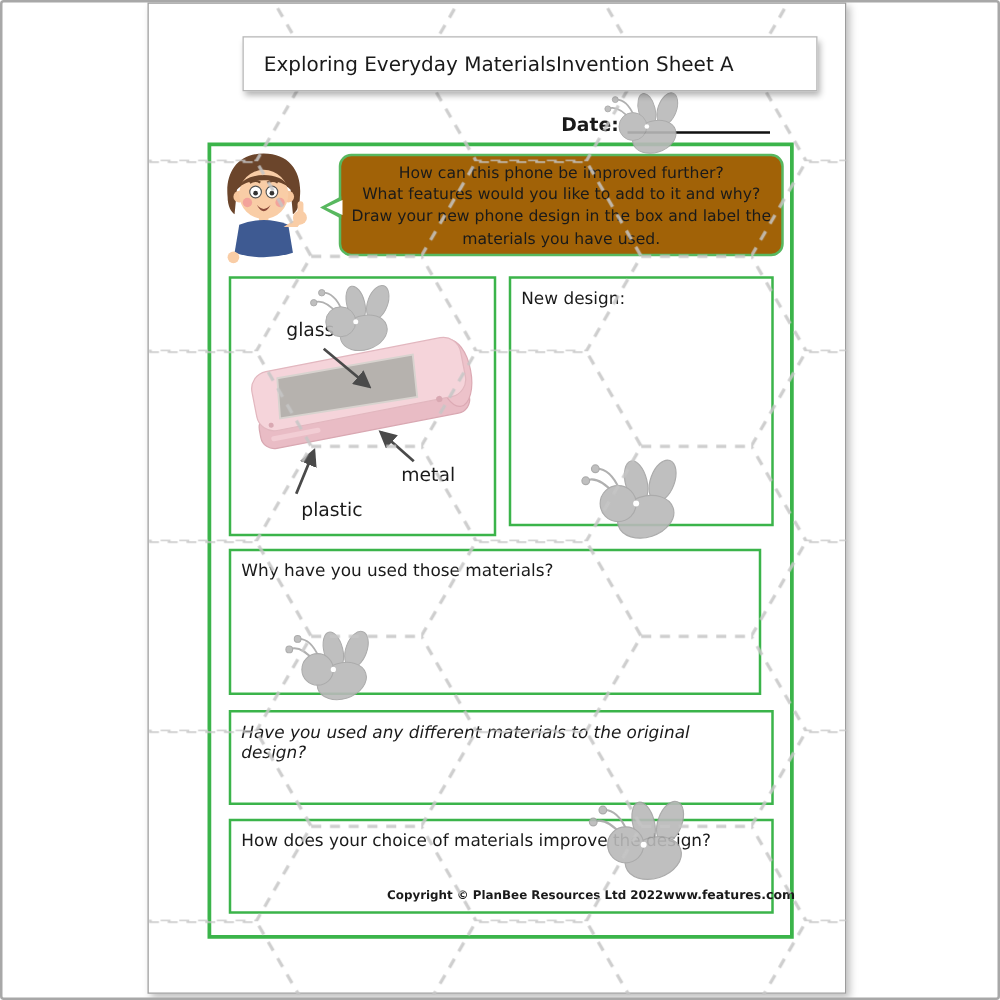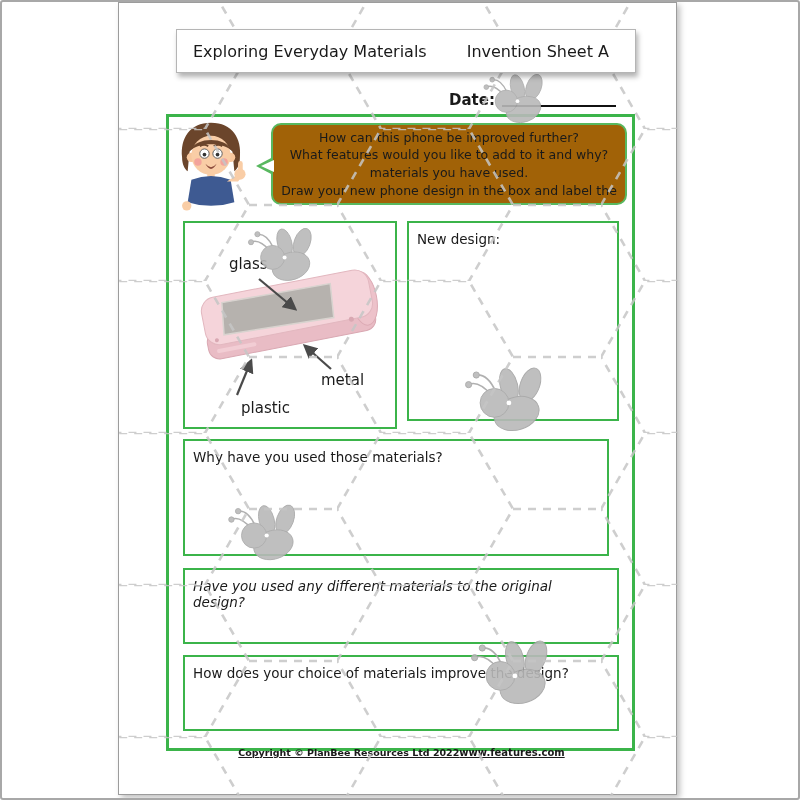--- a/index.html
+++ b/index.html
@@ -8,24 +8,24 @@
   .frame { position:absolute; inset:0; border:2px solid #a8a8a8; border-radius:3px; pointer-events:none; z-index:90; }
 
   
   .page { position:absolute; left:118px; top:2px; width:559px; height:793px; background:#fff;
           border:1px solid #9c9c9c; box-shadow:3px 3px 6px rgba(0,0,0,0.25); }
 
   
   .hex-overlay { position:absolute; inset:0; z-index:50; pointer-events:none; opacity:0.85; }
 
   
-  .title-bar { position:absolute; left:57px; top:26px; width:460px; height:44px; background:#fff;
+  .title-bar { position:absolute; left:75px; top:26px; width:460px; height:44px; background:#fff;
                border:1px solid #b5b5b5; box-shadow:2px 4px 5px rgba(0,0,0,0.3);
-               display:flex; align-items:center; justify-content:space-between;
-               padding:0 26px 0 16px; z-index:60;gap:25px; }
+               display:flex; align-items:center; 
+               padding:0 26px 0 16px; z-index:60; }
   .title-bar .t1 { font-size:16px; }
   .title-bar .t2 { font-size:16px; }
 
   
   .field-row { position:absolute; top:84px; height:24px; display:flex; align-items:flex-end; z-index:5; }
   .field-row .lbl { font-weight:bold; font-size:15px; padding-bottom:2px; }
   .field-row .line { flex:1; border-bottom:2px solid #111; margin-left:7px; margin-bottom:4px; }
   .row-name { left:57px; width:252px; }
   .row-date { left:330px; width:167px; }
 
@@ -58,22 +58,22 @@
   .lab-plastic { left:28px;  top:176px;margin-left:28px; }
   .lab-metal   { left:136px; top:148px; }
 
   .bee { position:absolute; z-index:10; opacity:0.9; }
   .bee-date    { left:358px; top:70px;  width:78px;  height:52px; z-index:12; }
   .bee-glass   { left:58px;  top:4px;   width:80px;  height:56px; }
   .bee-newbox  { left:50px;  top:142px; width:96px;  height:70px; }
   .bee-why     { left:38px;  top:62px;  width:84px;  height:60px; }
   .bee-improve { left:280px; top:-18px; width:96px;  height:68px; }
 
-  .footer { position:absolute; left:48px; top:744px; width:469px; display:flex;
-            justify-content:center; align-items:flex-start; z-index:5;text-decoration:underline; }
+  .footer { position:absolute; left:48px; top:708px; width:469px; display:flex;
+            justify-content:flex-end; align-items:flex-start; z-index:5; }
   .footer .c { font-size:9.5px; font-weight:bold; }
   .footer .w { font-size:10px; font-weight:bold; }
 </style>
 </head>
 <body>
 
 <div class="viewport">
 
   <div class="page">
 
@@ -112,22 +112,22 @@
         <path d="M24,64 Q45,56 66,64 L70,88 Q45,96 20,88 Z" fill="#3e5a92"></path>
         <path d="M62,66 L74,58 L78,52 L80,58 L74,66 Z" fill="#f9cda6"></path>
         <rect x="74" y="44" width="5" height="12" rx="2.5" fill="#f9cda6"></rect>
         <circle cx="76" cy="58" r="6" fill="#f9cda6"></circle>
         <circle cx="19" cy="92" r="5" fill="#f9cda6"></circle>
       </svg>
 
       <div class="bubble">
         <div class="ln">How can this phone be improved further?</div>
         <div class="ln">What features would you like to add to it and why?</div>
+        <div class="ln">Draw your new phone design in the box and label the</div>
         <div class="ln">materials you have used.</div>
-        <div class="ln">Draw your new phone design in the box and label the</div>
       </div>
 
       <div class="gbox phone-box">
         <svg class="phone-art" viewBox="0 0 210 204">
           <defs>
             <marker id="arr" viewBox="0 0 10 10" refX="8" refY="5" markerWidth="6.5" markerHeight="6.5" orient="auto">
               <path d="M0,0 L10,5 L0,10 Z" fill="#4a4a4a"></path>
             </marker>
           </defs>
           <g transform="rotate(-11 105 100)">

